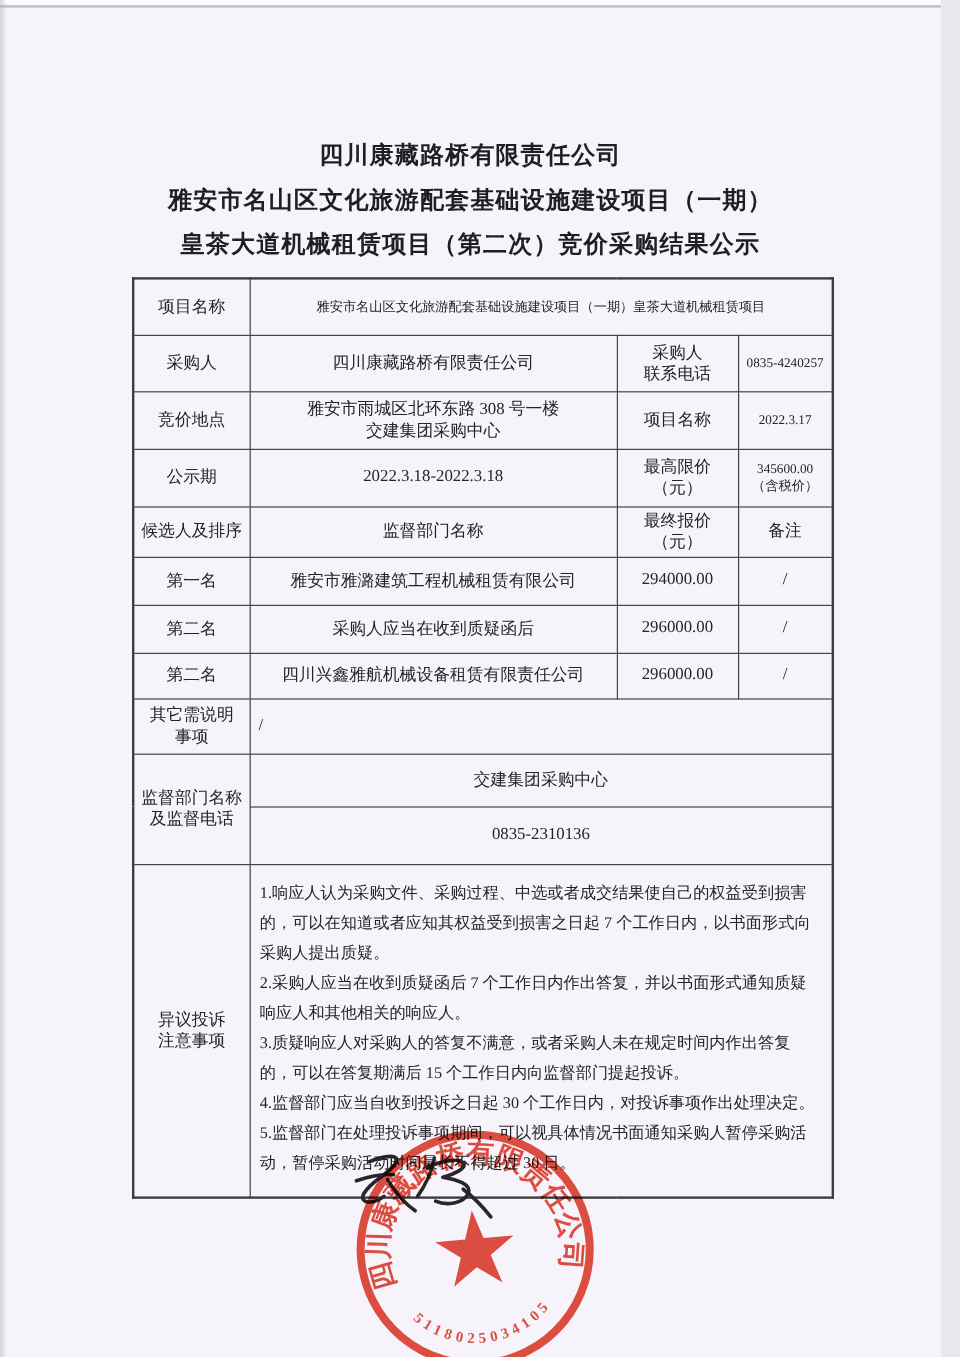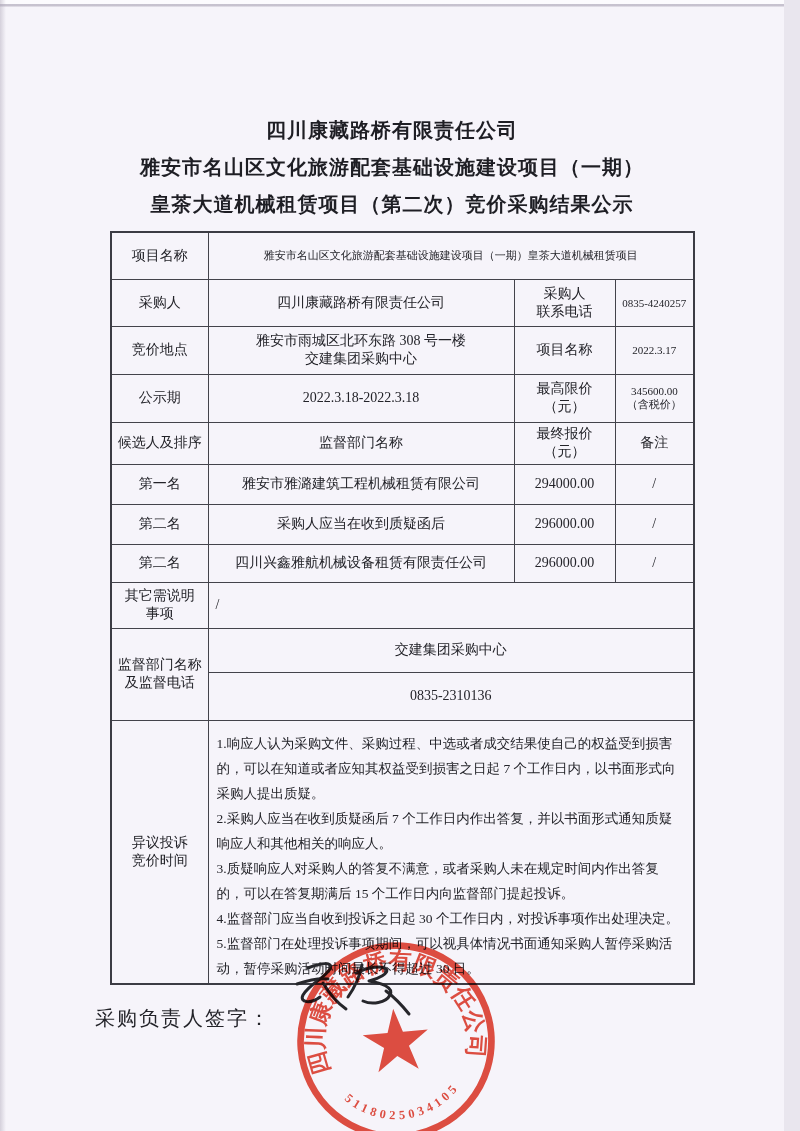--- a/index.html
+++ b/index.html
@@ -16,21 +16,21 @@
   .titles{margin:112px 0 0 0;text-align:center;font-weight:bold;
     font-size:20px;line-height:37px;letter-spacing:1px;color:#1e1e24;}
   .doc-table{border-collapse:collapse;table-layout:fixed;width:583px;
     margin:8px 0 12px 110px;font-size:14px;color:#232329;}
   .doc-table td{border:1px solid #43434b;text-align:center;vertical-align:middle;
     padding:2px 4px;overflow:hidden;}
   .doc-table{border:2px solid #3c3c44;}
   .pre{white-space:pre-line;}
   .small{font-size:11px;}
   td.left{text-align:left;padding-left:7px;}
-  td.objection-cell{text-align:left;vertical-align:middle;padding:10px 10px 2px 8px;}
+  td.objection-cell{text-align:left;vertical-align:middle;padding:10px 10px 16px 8px;}
   .objection-cell div{font-size:13.5px;line-height:25px;}
   .footer{margin:20px 0 0 95px;font-size:20px;color:#232329;letter-spacing:2px;}
   .sig-svg{position:absolute;left:288px;top:952px;}
   .seal-svg{position:absolute;left:291px;top:936px;width:210px;height:210px;
     opacity:.88;mix-blend-mode:multiply;transform:rotate(-5deg);}
   .seal-text{font-family:"Liberation Serif","DejaVu Serif",serif;font-weight:bold;}
 </style>
 </head>
 <body>
 
@@ -118,35 +118,32 @@
       <td rowspan="2" class="pre">监督部门名称
 及监督电话</td>
       <td colspan="3">交建集团采购中心</td>
     </tr>
     <tr style="height:48px">
       <td colspan="3">0835-2310136</td>
     </tr>
 
     <tr style="height:256px">
       <td class="pre">异议投诉
-竞价时间</td>
+注意事项</td>
       <td colspan="3" class="objection-cell">
         <div>1.响应人认为采购文件、采购过程、中选或者成交结果使自己的权益受到损害的，可以在知道或者应知其权益受到损害之日起 7 个工作日内，以书面形式向采购人提出质疑。</div>
         <div>2.采购人应当在收到质疑函后 7 个工作日内作出答复，并以书面形式通知质疑响应人和其他相关的响应人。</div>
         <div>3.质疑响应人对采购人的答复不满意，或者采购人未在规定时间内作出答复的，可以在答复期满后 15 个工作日内向监督部门提起投诉。</div>
         <div>4.监督部门应当自收到投诉之日起 30 个工作日内，对投诉事项作出处理决定。</div>
         <div>5.监督部门在处理投诉事项期间，可以视具体情况书面通知采购人暂停采购活动，暂停采购活动时间最长不得超过 30 日。</div>
       </td>
     </tr>
   </tbody>
     </table>
 
-  <div class="footer">
-    <span>采购负责人签字：</span>
-  </div>
 
   <svg class="sig-svg" width="160" height="75" viewBox="0 0 160 75">
     <g fill="none" stroke="#26262b" stroke-width="3" stroke-linecap="round" stroke-linejoin="round">
       <path d="M20,16 C32,11 46,9 42,17 C36,27 22,31 15,43 C11,51 23,52 32,45"></path>
       <path d="M9,32 C21,28 31,26 40,27"></path>
       <path d="M35,31 C41,41 48,50 58,57"></path>
       <path d="M74,13 C72,23 67,35 60,45"></path>
       <path d="M68,21 C80,15 94,13 98,17 C102,21 90,27 81,29 C93,31 106,35 102,43 C98,51 84,53 75,49"></path>
       <path d="M98,39 C106,45 113,52 121,62"></path>
     </g>

